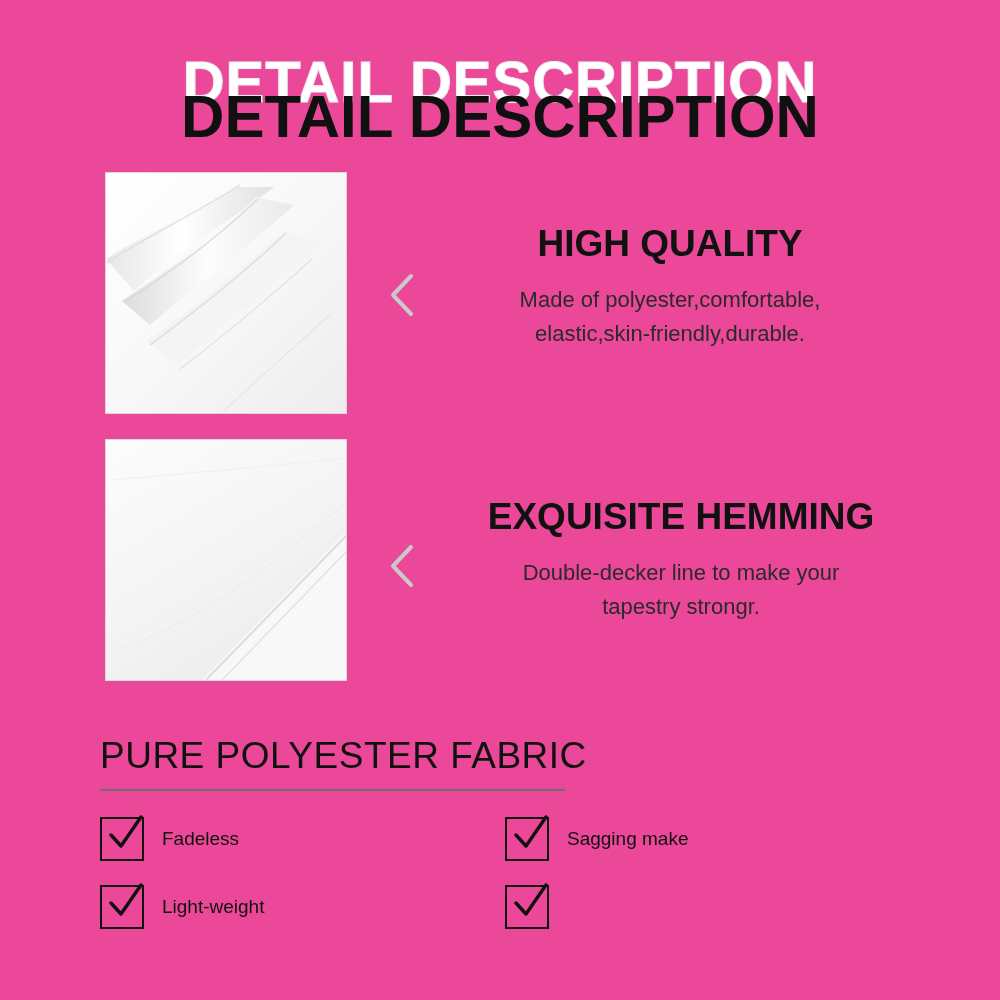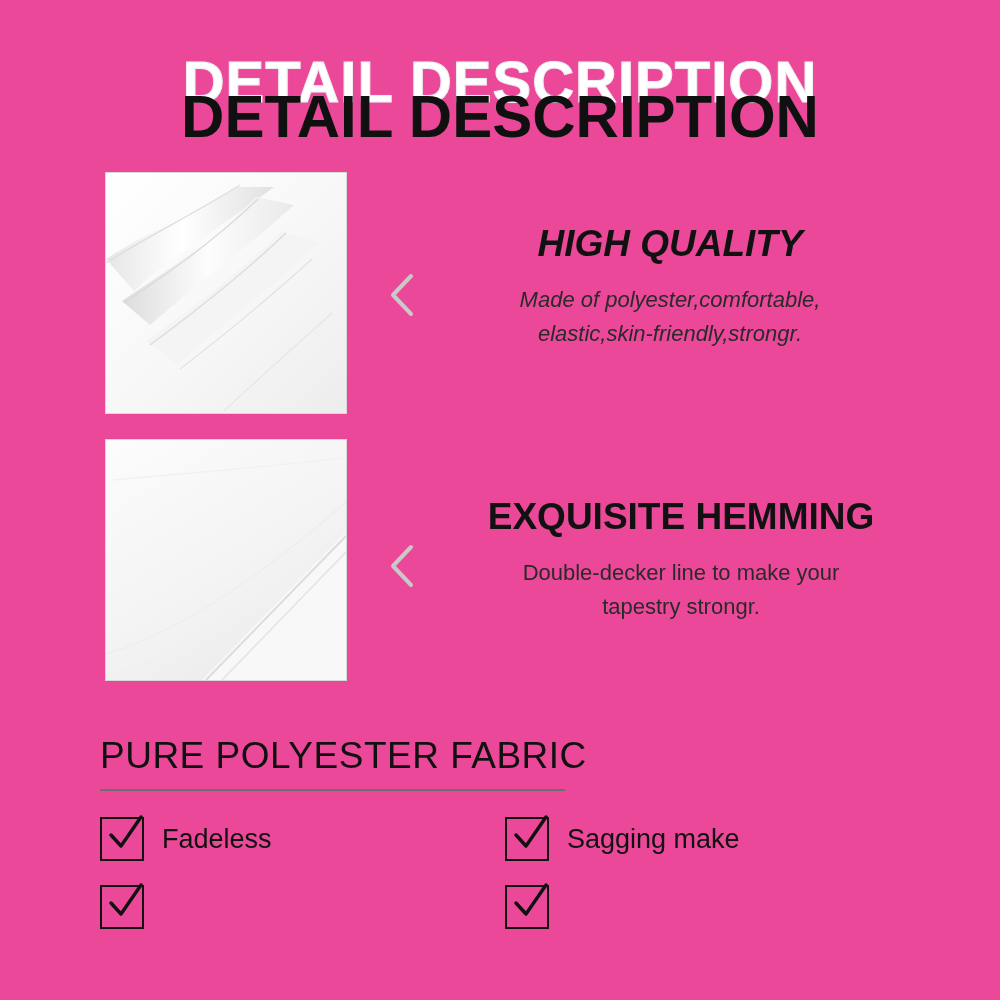--- a/index.html
+++ b/index.html
@@ -141,36 +141,36 @@
   }
   .checkbox svg {
     position: absolute;
     left: 3px;
     top: -4px;
     width: 40px;
     height: 40px;
   }
   .check-label {
     margin-left: 18px;
-    font-size: 27px;
+    font-size: 19px;
     color: #111111;
     white-space: nowrap;
   }
 </style>
 </head>
 <body>
 
 <div class="page">
 
   <div class="header">
     <div class="ghost-title">DETAIL DESCRIPTION</div>
     <div class="main-title">DETAIL DESCRIPTION</div>
   </div>
 
-  <div class="feature-row" style="top:172px;height:250px;font-style:italic;">
+  <div class="feature-row" style="top:172px;height:250px;">
 
     <div class="thumb" style="left:105px;top:0;">
       <svg viewBox="0 0 240 240" preserveAspectRatio="none" aria-hidden="true">
         <defs>
           <linearGradient id="g1" x1="0" y1="0" x2="1" y2="1">
             <stop offset="0%" stop-color="#ffffff"></stop>
             <stop offset="55%" stop-color="#f7f7f7"></stop>
             <stop offset="100%" stop-color="#ededed"></stop>
           </linearGradient>
           <linearGradient id="fold1" x1="0" y1="0" x2="1" y2="0">
@@ -199,21 +199,21 @@
 
     <div class="arrow" style="left:385px;top:100px;">
       <svg viewBox="0 0 34 46" aria-hidden="true">
         <path d="M26 4 L 8 23 L 26 42" fill="none" stroke="#c9c9c9" stroke-width="4" stroke-linecap="round" stroke-linejoin="round"></path>
       </svg>
     </div>
 
     <div class="feat-text" style="left:440px;top:52px;width:460px;">
       <div class="feat-title">HIGH QUALITY</div>
       <div class="feat-desc" style="white-space:pre-line;">Made of polyester,comfortable,
-elastic,skin-friendly,strongr.</div>
+elastic,skin-friendly,durable.</div>
     </div>
   </div>
 
   <div class="feature-row" style="top:439px;height:250px;">
 
     <div class="thumb" style="left:105px;top:0;">
       <svg viewBox="0 0 240 240" preserveAspectRatio="none" aria-hidden="true">
         <defs>
           <linearGradient id="g2" x1="0" y1="0" x2="0.6" y2="1">
             <stop offset="0%" stop-color="#fcfcfc"></stop>
@@ -267,20 +267,21 @@
         </span>
         <span class="check-label">Sagging make</span>
       </div>
 
       <div class="check-item">
         <span class="checkbox">
           <svg viewBox="0 0 40 40" aria-hidden="true">
             <path d="M6 20 L 16 31 L 36 2" fill="none" stroke="#111111" stroke-width="3.4" stroke-linecap="round" stroke-linejoin="round"></path>
           </svg>
         </span>
+        <span class="check-label">Light-weight</span>
       </div>
 
       <div class="check-item">
         <span class="checkbox">
           <svg viewBox="0 0 40 40" aria-hidden="true">
             <path d="M6 20 L 16 31 L 36 2" fill="none" stroke="#111111" stroke-width="3.4" stroke-linecap="round" stroke-linejoin="round"></path>
           </svg>
         </span>
       </div>
 

